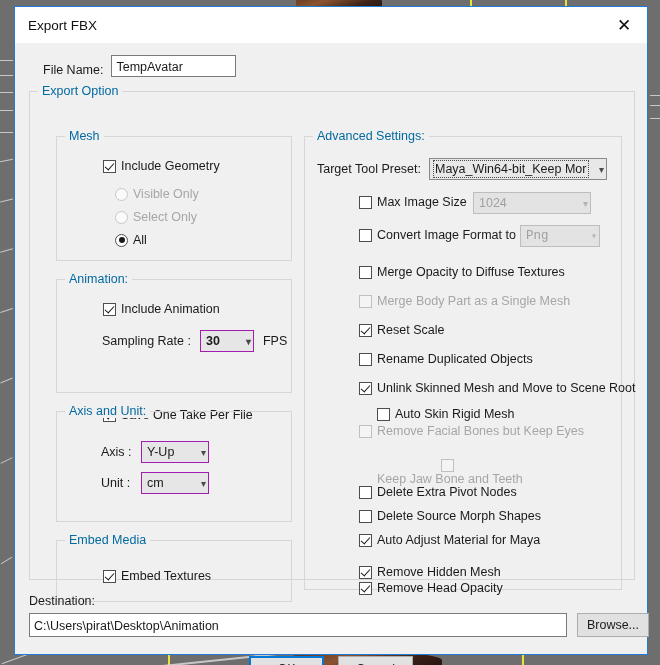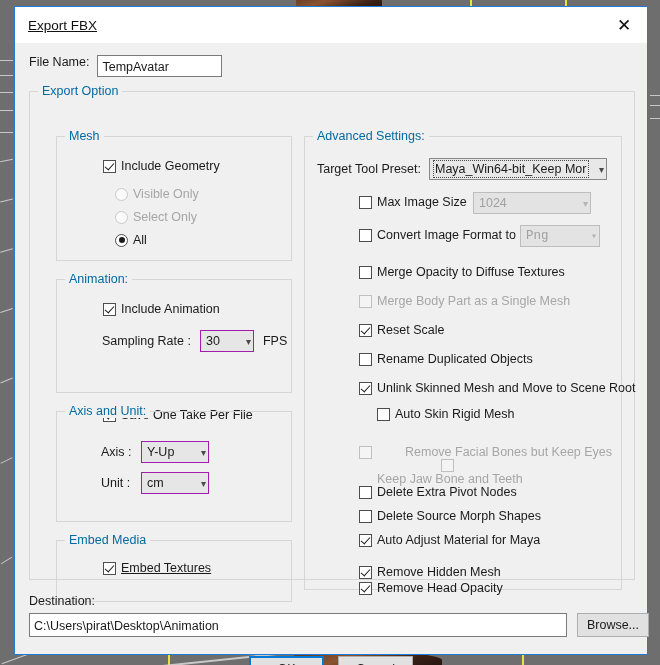--- a/index.html
+++ b/index.html
@@ -31,30 +31,30 @@
     border: 1px solid #1e7bd6;
     box-sizing: border-box;
     color: #1a1a1a;
     font-size: 12.5px;
   }
   #titlebar {
     height: 36px; background:#ffffff;
     display:flex; align-items:center; justify-content:space-between;
     box-sizing:border-box;
   }
-  #title-text { padding-left:13px; font-size:13.5px; color:#111;text-decoration:underline; }
+  #title-text { padding-left:13px; font-size:13.5px; color:#111; }
   #close-btn {
     width:46px; height:36px; display:flex; align-items:center; justify-content:center;
     font-size:17px; color:#111; cursor:default; line-height:1;
   }
 
   #body { position:relative; height:613px; }
 
   
-  .filename-row { position:absolute; left:14px; top:12px; display:flex; align-items:flex-start; }
+  .filename-row { position:absolute; left:28px; top:12px; display:flex; align-items:flex-end; }
   .filename-row .lbl { font-size:12.5px; margin-right:8px; }
   .txtbox {
     border:1px solid #7a7a7a; background:#fff; height:22px; line-height:22px;
     padding:0 4px; box-sizing:border-box; font-size:12.5px; color:#1a1a1a;
   }
   #filename-input { width:125px; }
 
   
   .group { position:absolute; border:1px solid #d6d6d6; box-sizing:border-box; }
   .group > .gtitle {
@@ -191,21 +191,21 @@
       <div class="group" style="left:26px; top:187px; width:236px; height:114px;">
         <div class="gtitle">Animation:</div>
 
         <div class="row" style="left:46px; top:22px;">
           <span class="cb checked"></span>
           <span class="lab">Include Animation</span>
         </div>
 
         <div class="row" style="left:45px; top:50px;">
           <span class="lab">Sampling Rate :</span>
-          <span class="combo" style="width:54px; margin-left:9px;">
+          <span class="combo" style="width:54px; margin-left:9px;font-weight:bold;">
             <span class="cval">30</span>
             <span class="carat">▾</span>
           </span>
           <span class="lab" style="margin-left:9px;">FPS</span>
         </div>
 
         <div class="row" style="left:46px; top:85px;margin-top:43px;">
           <span class="cb checked"></span>
           <span class="lab">Save One Take Per File</span>
         </div>
@@ -226,21 +226,21 @@
           <span class="lab" style="width:40px;">Unit :</span>
           <span class="combo" style="width:68px;">
             <span class="cval">cm</span>
             <span class="carat">▾</span>
           </span>
         </div>
       </div>
 
       <div class="group" style="left:26px; top:448px; width:236px; height:62px;">
         <div class="gtitle">Embed Media</div>
-        <div class="row" style="left:46px; top:20px;text-decoration:underline;">
+        <div class="row" style="left:46px; top:28px;">
           <span class="cb checked"></span>
           <span class="lab">Embed Textures</span>
         </div>
       </div>
 
       <div class="group" style="left:274px; top:44px; width:318px; height:454px;">
         <div class="gtitle">Advanced Settings:</div>
 
         <div class="row" style="left:12px; top:21px;">
           <span class="lab">Target Tool Preset:</span>
@@ -285,21 +285,21 @@
           <span class="lab">Rename Duplicated Objects</span>
         </div>
         <div class="row" style="left:54px; top:244px;">
           <span class="cb checked"></span>
           <span class="lab">Unlink Skinned Mesh and Move to Scene Root</span>
         </div>
         <div class="row" style="left:72px; top:270px;">
           <span class="cb"></span>
           <span class="lab">Auto Skin Rigid Mesh</span>
         </div>
-        <div class="row" style="left:54px; top:308px;gap:28px;">
+        <div class="row" style="left:54px; top:287px;">
           <span class="cb dis"></span>
           <span class="lab dis">Remove Facial Bones but Keep Eyes</span>
         </div>
         <div class="row" style="left:72px; top:322px;flex-direction:column;">
           <span class="cb dis"></span>
           <span class="lab dis">Keep Jaw Bone and Teeth</span>
         </div>
         <div class="row" style="left:54px; top:348px;">
           <span class="cb"></span>
           <span class="lab">Delete Extra Pivot Nodes</span>

